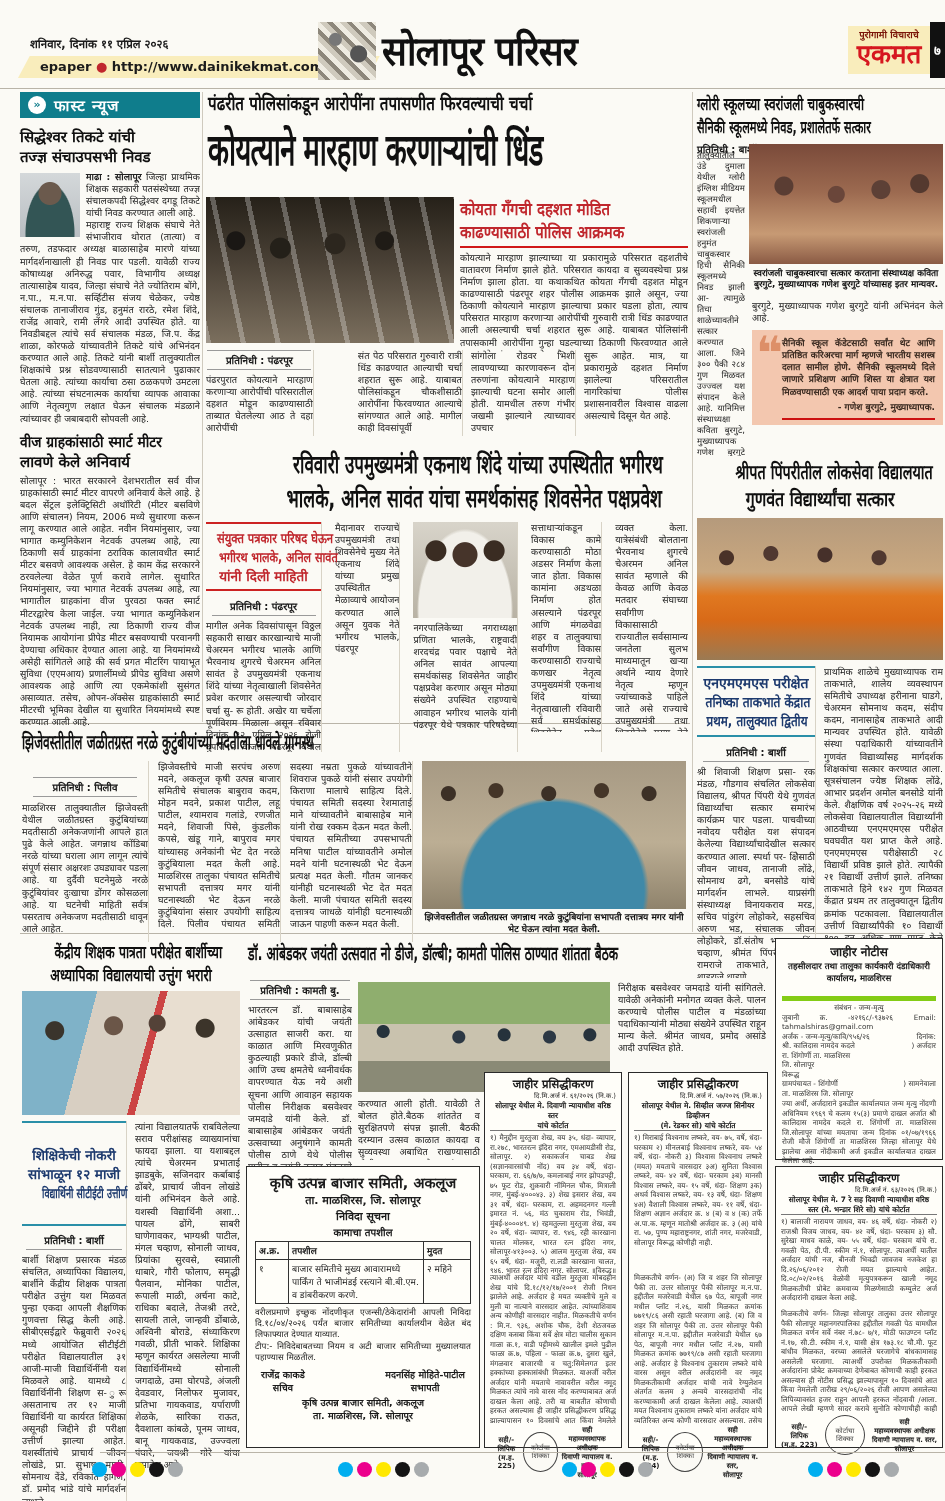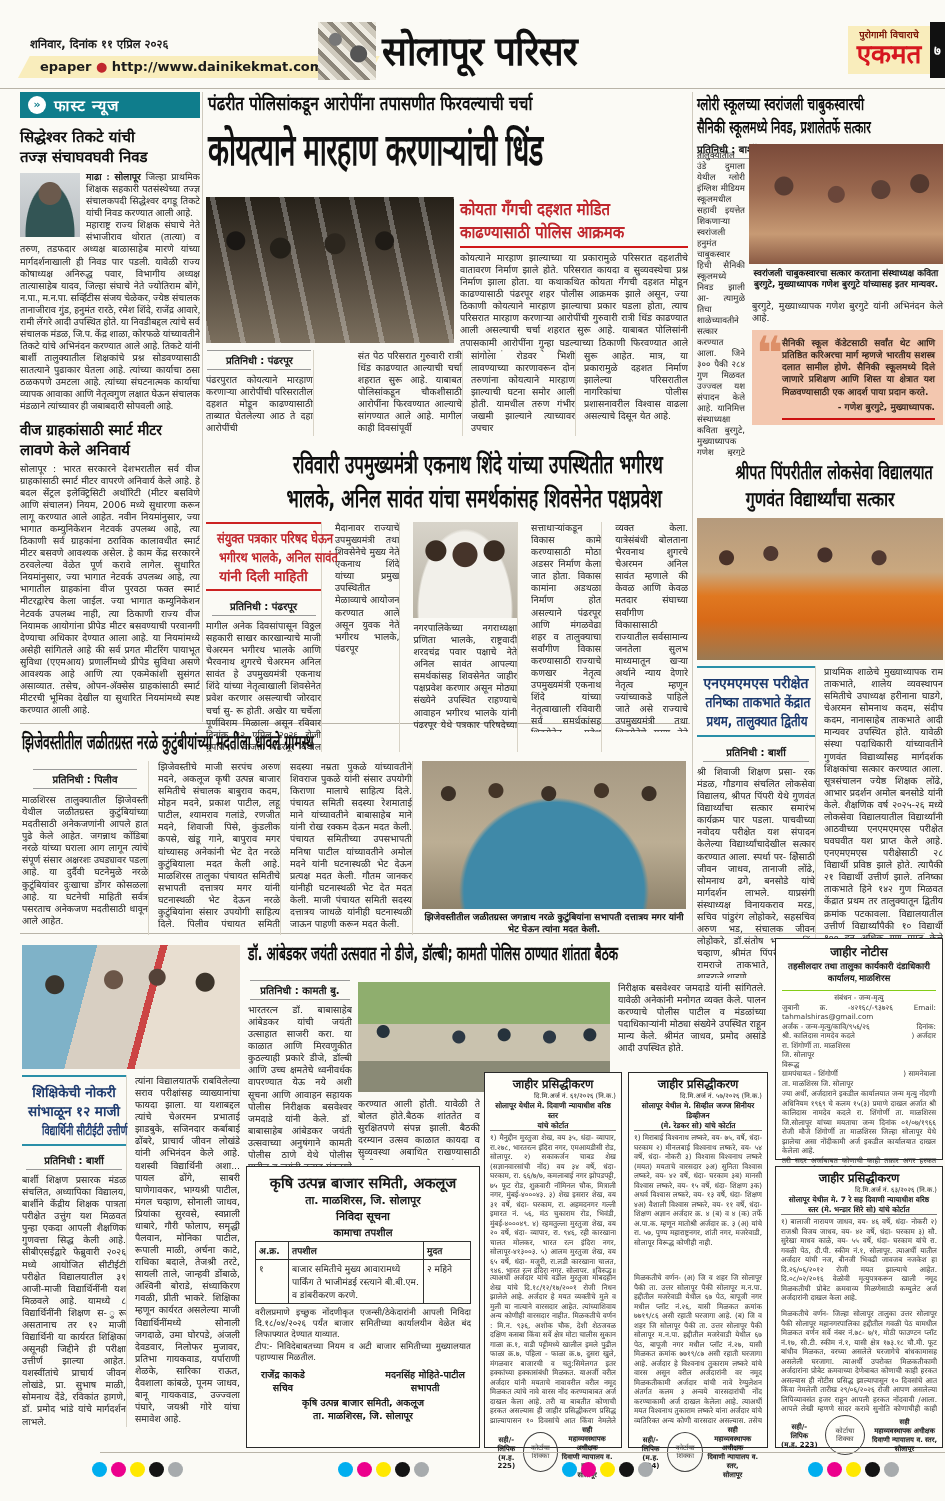--- a/index.html
+++ b/index.html
@@ -59,23 +59,23 @@
   <div class="hrule" style="left:20px;top:723px;width:670px;"></div>
   <div class="hrule" style="left:20px;top:933px;width:905px;"></div>
 
   <div class="abs" style="left:20px;top:92px;width:180px;">
     <div style="background:#0f7d8c;color:#fff;height:26px;display:flex;align-items:center;gap:8px;padding:0 8px;">
       <span style="width:18px;height:18px;border-radius:50%;background:#fff;color:#0f7d8c;display:flex;align-items:center;justify-content:center;font-size:11px;font-weight:bold;line-height:0;">»</span>
       <span style="font-size:15px;font-weight:bold;letter-spacing:1px;">फास्ट न्यूज</span>
     </div>
     <div style="margin-top:8px;">
       <span class="hl" style="font-size:15px;">सिद्धेश्वर तिकटे यांची</span><br>
-      <span class="hl" style="font-size:15px;">तज्ज्ञ संचाघवघवी निवड</span>
-    </div>
-    <div style="margin-top:5px;overflow:hidden;font-family:Liberation Serif, serif;">
+      <span class="hl" style="font-size:15px;">तज्ज्ञ संचाउपसभी निवड</span>
+    </div>
+    <div style="margin-top:5px;overflow:hidden;">
       <div class="photo" style="float:left;width:60px;height:64px;margin:2px 6px 2px 0;background:
            radial-gradient(circle at 50% 32%,#6b5a4d 0 11px,transparent 12px),
            radial-gradient(ellipse at 50% 95%,#355 0 24px,transparent 25px),
            linear-gradient(#d4d8da,#b9bec2);"></div>
       <div class="body-txt"><b>माढा : सोलापूर</b> <span>जिल्हा प्राथमिक शिक्षक सहकारी पतसंस्थेच्या तज्ज्ञ संचालकपदी सिद्धेश्वर दगडू तिकटे यांची निवड करण्यात आली आहे.</span></div>
       <div class="body-txt" style="clear:none;">महाराष्ट्र राज्य शिक्षक संघाचे नेते संभाजीराव थोरात (तात्या) व तरुण, तडफदार अध्यक्ष बाळासाहेब मारणे यांच्या मार्गदर्शनाखाली ही निवड पार पडली. यावेळी राज्य कोषाध्यक्ष अनिरुद्ध पवार, विभागीय अध्यक्ष तात्यासाहेब यादव, जिल्हा संघाचे नेते ज्योतिराम बोंगे, न.पा., म.न.पा. सर्व्हिटीस संजय चेळेकर, ज्येष्ठ संचालक तानाजीराव गुंड, हनुमंत रारठे, रमेश शिंदे, राजेंद्र आवारे, रामी लेंगरे आदी उपस्थित होते. या निवडीबद्दल त्यांचे सर्व संचालक मंडळ, जि.प. केंद्र शाळा, कोरफळे यांच्यावतीने तिकटे यांचे अभिनंदन करण्यात आले आहे. तिकटे यांनी बार्शी तालुक्यातील शिक्षकांचे प्रश्न सोडवण्यासाठी सातत्याने पुढाकार घेतला आहे. त्यांच्या कार्याचा ठसा ठळकपणे उमटला आहे. त्यांच्या संघटनात्मक कार्याचा व्यापक आवाका आणि नेतृत्वगुण लक्षात घेऊन संचालक मंडळाने त्यांच्यावर ही जबाबदारी सोपवली आहे.</div>
     </div>
     <div style="margin-top:6px;">
       <span class="hl" style="font-size:15px;transform:scaleX(.92);">वीज ग्राहकांसाठी स्मार्ट मीटर</span><br>
       <span class="hl" style="font-size:15px;">लावणे केले अनिवार्य</span>
@@ -201,21 +201,21 @@
       <div style="width:120px;">
           <div class="body-txt" style="height:318px;overflow:hidden;">प्राथमिक शाळेचे मुख्याध्यापक राम ताकभाते, शालेय व्यवस्थापन समितीचे उपाध्यक्ष हरीनाना घाडगे, चेअरमन सोमनाथ कदम, संदीप कदम, नानासाहेब ताकभाते आदी मान्यवर उपस्थित होते. यावेळी संस्था पदाधिकारी यांच्यावतीने गुणवंत विद्यार्थ्यांसह मार्गदर्शक शिक्षकांचा सत्कार करण्यात आला. सूत्रसंचालन ज्येष्ठ शिक्षक लोंढे, आभार प्रदर्शन अमोल बनसोडे यांनी केले. शैक्षणिक वर्ष २०२५-२६ मध्ये लोकसेवा विद्यालयातील विद्यार्थ्यांनी आठवीच्या एनएमएमएस परीक्षेत घवघवीत यश प्राप्त केले आहे. एनएमएमएस परीक्षेसाठी २८ विद्यार्थी प्रविष्ठ झाले होते. त्यापैकी २१ विद्यार्थी उत्तीर्ण झाले. तनिष्का ताकभाते हिने १४२ गुण मिळवत केंद्रात प्रथम तर तालुक्यातून द्वितीय क्रमांक पटकावला. विद्यालयातील उत्तीर्ण विद्यार्थ्यांपैकी १० विद्यार्थी १०० हून अधिक गुण प्राप्त केले आहेत.</div>
         </div>
     </div>
   </div>
 
   <div class="abs" style="left:22px;top:728px;width:668px;">
     <div><span class="hl" style="font-size:20px;transform:scaleX(.60);">झिजेवस्तीतील जळीतग्रस्त नरळे कुटुंबीयांच्या मदतीला धावले ग्रामस्थ</span></div>
     <div style="display:flex;gap:9px;margin-top:6px;">
       <div style="width:126px;" class="col-sep">
-        <div class="byline" style="width:104px;margin:8px auto 5px;">प्रतिनिधी : पिलीव</div>
+        <div class="byline" style="width:104px;margin:16px auto 5px;">प्रतिनिधी : पिलीव</div>
         <div class="body-txt" style="height:140px;overflow:hidden;">माळशिरस तालुक्यातील झिजेवस्ती येथील जळीतग्रस्त कुटुंबियांच्या मदतीसाठी अनेकजणांनी आपले हात पुढे केले आहेत. जगन्नाथ कोंडिबा नरळे यांच्या घराला आग लागून त्यांचे संपूर्ण संसार अक्षरशः उघड्यावर पडला आहे. या दुर्दैवी घटनेमुळे नरळे कुटुंबियांवर दुःखाचा डोंगर कोसळला आहे. या घटनेची माहिती सर्वत्र पसरताच अनेकजण मदतीसाठी धावून आले आहेत.</div>
       </div>
       <div style="width:122px;" class="col-sep">
           <div class="body-txt" style="height:172px;overflow:hidden;">झिजेवस्तीचे माजी सरपंच अरुण मदने, अकलूज कृषी उत्पन्न बाजार समितीचे संचालक बाबुराव कदम, मोहन मदने, प्रकाश पाटील, लहू पाटील, श्यामराव गलांडे, रणजीत मदने, शिवाजी पिसे, कुंडलीक कपसे, खंडू गाने, बापुराव मगर यांच्यासह अनेकांनी भेट देत नरळे कुटुंबियाला मदत केली आहे. माळशिरस तालुका पंचायत समितीचे सभापती दत्तात्रय मगर यांनी घटनास्थळी भेट देऊन नरळे कुटुंबियांना संसार उपयोगी साहित्य दिले. पिलीव पंचायत समिती गणाच्या</div>
         </div>
       <div style="width:122px;" class="col-sep">
           <div class="body-txt" style="height:172px;overflow:hidden;">सदस्या नम्रता पुकळे यांच्यावतीने शिवराज पुकळे यांनी संसार उपयोगी किराणा मालाचे साहित्य दिले. पंचायत समिती सदस्या रेशमाताई माने यांच्यावतीने बाबासाहेब माने यांनी रोख रक्कम देऊन मदत केली. पंचायत समितीच्या उपसभापती मनिषा पाटील यांच्यावतीने अमोल मदने यांनी घटनास्थळी भेट देऊन प्रत्यक्ष मदत केली. गौतम जानकर यांनीही घटनास्थळी भेट देत मदत केली. माजी पंचायत समिती सदस्य दत्तात्रय जाधळे यांनीही घटनास्थळी जाऊन पाहणी करून मदत केली.</div>
         </div>
       <div style="width:264px;">
         <div class="photo" style="width:264px;height:148px;background:
@@ -225,29 +225,33 @@
              radial-gradient(circle at 68% 20%,#443528 0 7px,transparent 8px),
              radial-gradient(circle at 86% 22%,#3c3026 0 7px,transparent 8px),
              radial-gradient(ellipse at 50% 88%,#3f89a8 0 90px,transparent 95px),
              linear-gradient(180deg,#a79a84 0%,#bcae94 55%,#8f836c 100%);"></div>
         <div class="caption" style="font-size:9px;margin-top:3px;">झिजेवस्तीतील जळीतग्रस्त जगन्नाथ नरळे कुटुंबियांना सभापती दत्तात्रय मगर यांनी भेट घेऊन त्यांना मदत केली.</div>
       </div>
     </div>
   </div>
 
   <div class="abs" style="left:22px;top:940px;width:218px;">
+    <div style="text-align:center;">
+      <span class="hlc" style="font-size:17px;transform:scaleX(.72);">केंद्रीय शिक्षक पात्रता परीक्षेत बार्शीच्या</span><br>
+      <span class="hlc" style="font-size:17px;transform:scaleX(.74);">अध्यापिका विद्यालयाची उत्तुंग भरारी</span>
+    </div>
     <div class="photo" style="width:218px;height:124px;margin-top:5px;background:
          radial-gradient(circle at 15% 32%,#3a342c 0 9px,transparent 10px),
          radial-gradient(circle at 42% 28%,#6b5648 0 9px,transparent 10px),
          radial-gradient(circle at 62% 26%,#544238 0 8px,transparent 9px),
          radial-gradient(circle at 84% 30%,#3c342a 0 9px,transparent 10px),
          linear-gradient(105deg,#7fb2c8 0 30%,#d8cfc2 30% 55%,#c44 55% 58%,#e8ded0 58% 100%);"></div>
     <div style="display:flex;gap:8px;margin-top:6px;">
       <div style="width:104px;" class="col-sep">
-        <div style="border-top:2px solid #2a8fa8;border-bottom:2px solid #2a8fa8;padding:5px 0;text-align:center;">
+        <div style="border-top:2px solid #2a8fa8;border-bottom:2px solid #2a8fa8;padding:22px 0;text-align:center;">
           <span class="hlc" style="font-size:13.5px;color:#1d3a6e;">शिक्षिकेची नोकरी</span><br>
           <span class="hlc" style="font-size:13.5px;color:#1d3a6e;">सांभाळून १२ माजी</span><br>
           <span class="hlc" style="font-size:13.5px;color:#1d3a6e;transform:scaleX(.68);">विद्यार्थिनी सीटीईटी उत्तीर्ण</span>
         </div>
         <div class="byline" style="width:96px;margin:5px auto 4px;border-top:none;">प्रतिनिधी : बार्शी</div>
         <div class="body-txt" style="height:252px;overflow:hidden;">बार्शी शिक्षण प्रसारक मंडळ संचलित, अध्यापिका विद्यालय, बार्शीने केंद्रीय शिक्षक पात्रता परीक्षेत उत्तुंग यश मिळवत पुन्हा एकदा आपली शैक्षणिक गुणवत्ता सिद्ध केली आहे. सीबीएसईद्वारे फेब्रुवारी २०२६ मध्ये आयोजित सीटीईटी परीक्षेत विद्यालयातील ३१ आजी-माजी विद्यार्थिनींनी यश मिळवले आहे. यामध्ये ८ विद्यार्थिनींनी शिक्षण स- ुरू असतानाच तर १२ माजी विद्यार्थिनी या कार्यरत शिक्षिका असूनही जिद्दीने ही परीक्षा उत्तीर्ण झाल्या आहेत. यशस्वींतांचे प्राचार्य जीवन लोखंडे, प्रा. सुभाष माळी, सोमनाथ देंडे, रविकांत हागणे, डॉ. प्रमोद भांडे यांचे मार्गदर्शन लाभले.</div>
       </div>
       <div style="width:106px;">
           <div class="body-txt" style="height:352px;overflow:hidden;">त्यांना विद्यालयातर्फे राबविलेल्या सराव परीक्षांसह व्याख्यानांचा फायदा झाला. या यशाबद्दल त्यांचे चेअरमन प्रभाताई झाडबुके, सजिनदार कर्बाबाई ढोंबरे, प्राचार्य जीवन लोखंडे यांनी अभिनंदन केले आहे. यशस्वी विद्यार्थिनी अशा... पायल ढोंगे, साबरी घाणेगावकर, भाग्यश्री पाटील, मंगल चव्हाण, सोनाली जाधव, प्रियांका सुरवसे, स्वप्नाली धाबारे, गौरी फोलाप, समृद्धी पैलवान, मोनिका पाटील, रूपाली माळी, अर्चना काटे, राधिका बदाले, तेजश्री तरटे, सायली ताले, जान्हवी डोंबाळे, अश्विनी बोराडे, संध्याकिरण गवळी, प्रीती भाकरे. शिक्षिका म्हणून कार्यरत असलेल्या माजी विद्यार्थिनींमध्ये सोनाली जगदाळे, उमा घोरपडे, अंजली देवडवार, निलोफर मुजावर, प्रतिभा गायकवाड, यर्पाराणी शेळके, सारिका राऊत, दैवशाला कांबळे, पूनम जाधव, बानू गायकवाड, उज्ज्वला पंघारे, जयश्री गोरे यांचा समावेश आहे.</div>
         </div>
@@ -303,21 +307,21 @@
       <div style="text-align:center;"><span>राजेंद्र काकडे</span><br><span>सचिव</span></div>
       <div style="text-align:center;margin-left:18px;"><span>मदनसिंह मोहिते-पाटील</span><br><span>सभापती</span></div>
     </div>
     <div style="text-align:center;font-size:9.5px;font-weight:bold;margin-top:2px;">कृषि उत्पन्न बाजार समिती, अकलूज</div>
     <div style="text-align:center;font-size:9.5px;font-weight:bold;">ता. माळशिरस, जि. सोलापूर</div>
   </div>
 
   <div class="abs notice-box" style="left:775px;top:938px;width:168px;height:222px;padding:4px 6px;box-sizing:border-box;border-width:1px;">
     <div style="text-align:center;font-size:12px;font-weight:bold;">जाहीर नोटीस</div>
     <div style="text-align:center;font-size:8.6px;font-weight:bold;">तहसीलदार तथा तालुका कार्यकारी दंडाधिकारी</div>
-    <div style="text-align:center;font-size:8.6px;font-weight:bold;border-bottom:1px solid #84cc16;padding-bottom:6px;font-family:Liberation Serif, serif;">कार्यालय, माळशिरस</div>
+    <div style="text-align:center;font-size:8.6px;font-weight:bold;border-bottom:5px solid #84cc16;padding-bottom:12px;">कार्यालय, माळशिरस</div>
     <div class="tiny-legal" style="margin-top:2px;">
       <div style="text-align:center;">संबंधन - जन्म-मृत्यु</div>
       <div><span>जुबानी क्र. -४२१६८/-९३७२६</span> <span>Email: tahmalshiras@gmail.com</span></div>
       <div style="display:flex;justify-content:space-between;">
           <span>अर्जंक - जन्म-मृत्यु/कावि/९५६/२६</span>
           <span>दिनांक:</span>
         </div>
       <div style="display:flex;justify-content:space-between;">
           <span>श्री. कालिदास नामदेव कदले</span>
           <span>) अर्जदार</span>

